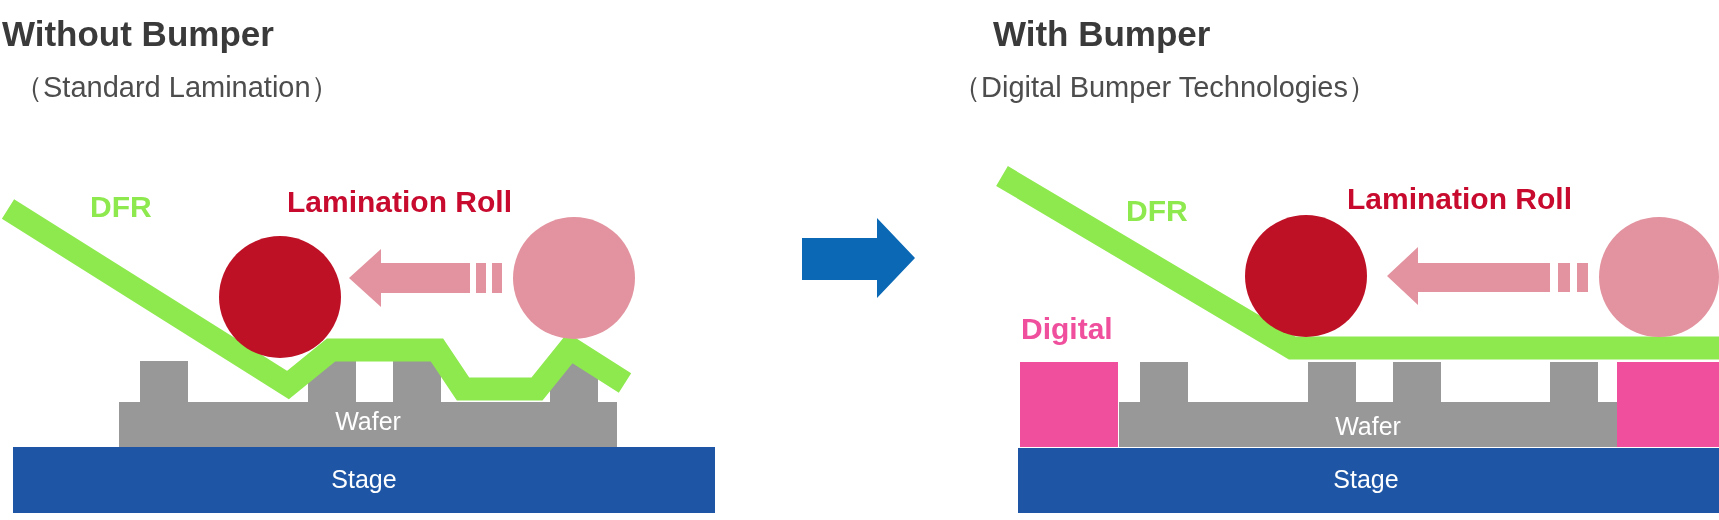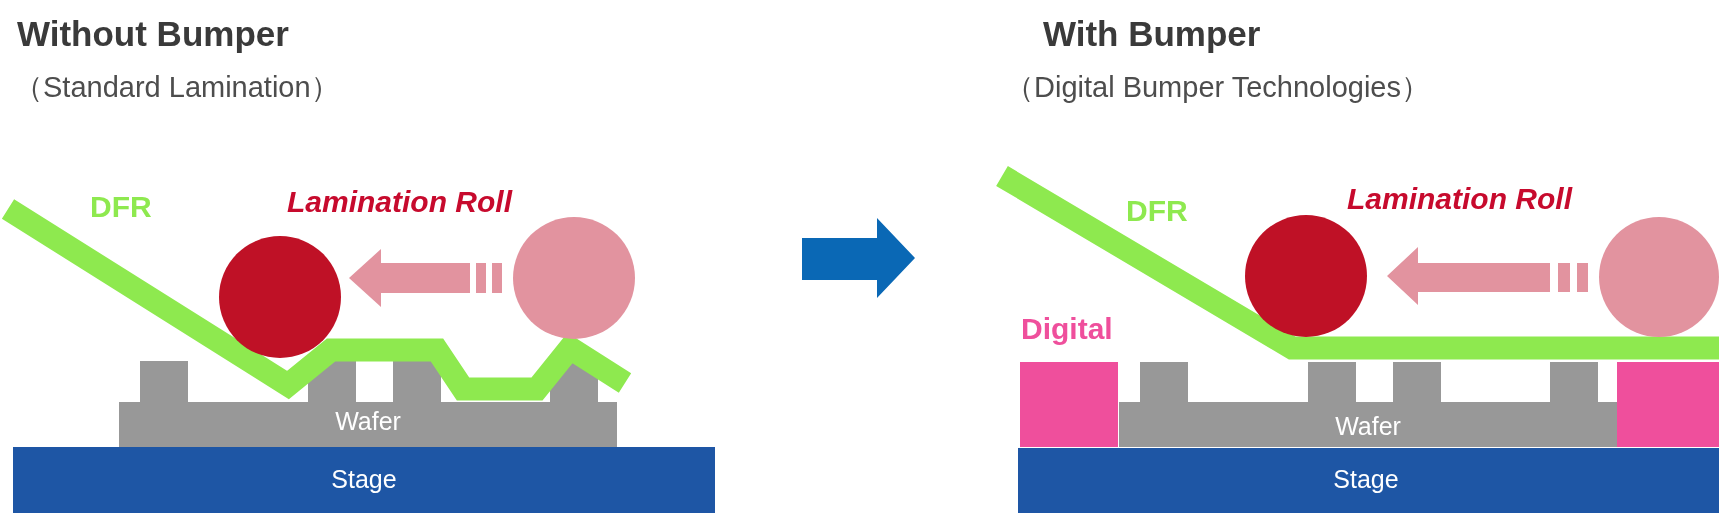--- a/index.html
+++ b/index.html
@@ -8,21 +8,21 @@
     width:1719px;height:520px;
     background:var(--background);
     font-family:"Liberation Sans", sans-serif;
     overflow:hidden;
   }
   .canvas svg{position:absolute;left:0;top:0;}
   .label{position:absolute;white-space:nowrap;line-height:1.05;}
   .title{font-size:35px;font-weight:bold;color:var(--title_dark);}
   .subtitle{font-size:29px;font-weight:normal;color:var(--subtitle_gray);}
   .lbl-dfr{font-size:30px;font-weight:bold;color:var(--green_text);}
-  .lbl-roll{font-size:30px;font-weight:bold;color:var(--red_text);font-style:italic;}
+  .lbl-roll{font-size:30px;font-weight:bold;color:var(--red_text);}
   .lbl-bumper{font-size:30px;font-weight:bold;color:var(--magenta);}
   .lbl-white{font-size:25px;font-weight:normal;color:var(--label_white);transform:translateX(-50%);}
   .fill-stage{fill:var(--stage_blue);}
   .fill-gray{fill:var(--wafer_gray);}
   .stroke-green{stroke:var(--green);fill:none;stroke-width:23;stroke-linejoin:miter;stroke-linecap:butt;stroke-miterlimit:6;}
   .fill-redroll{fill:var(--red_roll);}
   .fill-pink{fill:var(--pink);}
   .fill-magenta{fill:var(--magenta);}
   .fill-bluearrow{fill:var(--arrow_blue);}
 </style>
@@ -61,28 +61,28 @@
       <rect class="fill-magenta" x="1617" y="362" width="102" height="85"></rect>
       <polyline class="stroke-green" points="1002,176 1292,348 1725,348"></polyline>
       <circle class="fill-redroll" cx="1306" cy="276" r="61"></circle>
       <polygon class="fill-pink" points="1387,276 1418,247 1418,263 1550,263 1550,292 1418,292 1418,305"></polygon>
       <rect class="fill-pink" x="1558" y="263" width="12" height="29"></rect>
       <rect class="fill-pink" x="1577" y="263" width="11" height="29"></rect>
       <circle class="fill-pink" cx="1659" cy="277" r="60"></circle>
     </g>
   </svg>
 
-  <div class="label title" style="left:17px;top:16px;">Without Bumper</div>
+  <div class="label title" style="left:2px;top:16px;">Without Bumper</div>
   <div class="label subtitle" style="left:14px;top:72px;">（Standard Lamination）</div>
   <div class="label lbl-dfr" style="left:90px;top:191px;">DFR</div>
   <div class="label lbl-roll" style="left:287px;top:186px;">Lamination Roll</div>
   <div class="label lbl-white" style="left:368px;top:408px;">Wafer</div>
   <div class="label lbl-white" style="left:364px;top:466px;">Stage</div>
 
-  <div class="label title" style="left:1043px;top:16px;">With Bumper</div>
-  <div class="label subtitle" style="left:1005px;top:72px;">（Digital Bumper Technologies）</div>
+  <div class="label title" style="left:993px;top:16px;">With Bumper</div>
+  <div class="label subtitle" style="left:952px;top:72px;">（Digital Bumper Technologies）</div>
   <div class="label lbl-dfr" style="left:1126px;top:195px;">DFR</div>
   <div class="label lbl-roll" style="left:1347px;top:183px;">Lamination Roll</div>
   <div class="label lbl-bumper" style="left:1021px;top:313px;">Digital</div>
   <div class="label lbl-white" style="left:1368px;top:413px;">Wafer</div>
   <div class="label lbl-white" style="left:1366px;top:466px;">Stage</div>
 
 </div>
 
 </body></html>

